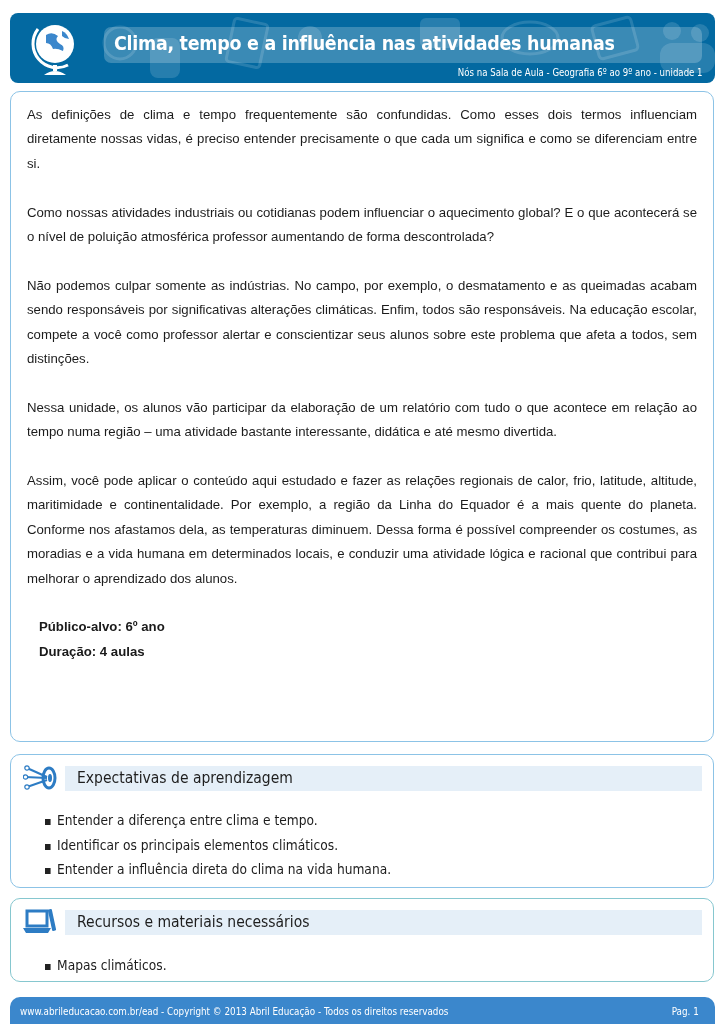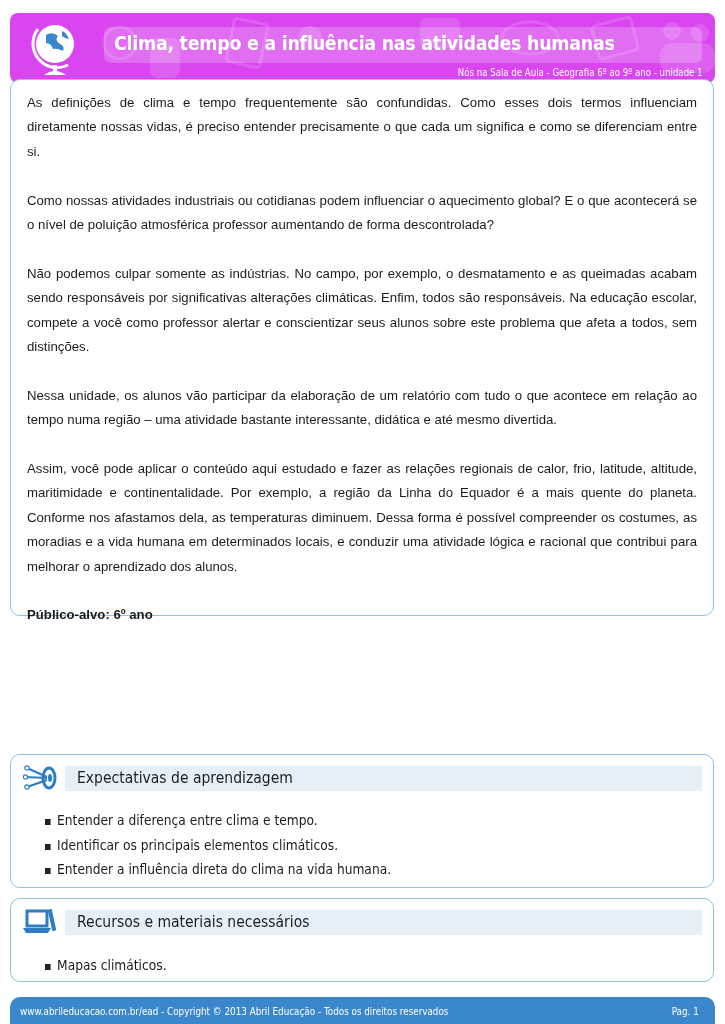--- a/index.html
+++ b/index.html
@@ -2,21 +2,21 @@
 <html><head>
 <meta charset="utf-8">
 <style>
   * { box-sizing: border-box; margin: 0; padding: 0; }
   html, body { width: 725px; height: 1024px; background: #ffffff; overflow: hidden; }
   body { position: relative; font-family: "Liberation Sans", "DejaVu Sans", sans-serif; color: #1a1a1a; }
 
   
   .header {
     position: absolute; left: 10px; top: 13px; width: 705px; height: 70px;
-    background: #d946ef; border-radius: 8px; overflow: hidden;
+    background: #0369a1; border-radius: 8px; overflow: hidden;
   }
   .header .bgdeco { position: absolute; inset: 0; opacity: 0.14; }
   .globe { position: absolute; left: 14px; top: 4px; width: 60px; height: 62px; }
   .title-bar {
     position: absolute; left: 94px; top: 14px; width: 598px; height: 36px;
     background: rgba(255,255,255,0.22); border-radius: 7px;
   }
   .title {
     position: absolute; left: 10px; top: 5px; font-size: 19px; font-weight: bold;
     color: #ffffff; font-family: "DejaVu Sans", sans-serif; letter-spacing: -0.3px;
@@ -26,27 +26,27 @@
     position: absolute; right: 12px; top: 54px; font-size: 10px; color: #ffffff;
     font-family: "DejaVu Sans", sans-serif; transform: scaleX(0.86); transform-origin: right center;
     white-space: nowrap;
   }
 
   
   .box {
     position: absolute; left: 10px; width: 704px; border: 1px solid #8cc3e6;
     border-radius: 10px; background: #fff;
   }
-  .intro { top: 79px; height: 537px; padding: 11px 16px 0 16px; }
+  .intro { top: 91px; height: 651px; padding: 11px 16px 0 16px; }
   .intro p {
     font-size: 13.2px; line-height: 24.4px; text-align: justify; color: #1c1c1c;
     font-family: "Liberation Sans", sans-serif; margin-bottom: 24.4px;
   }
   .intro .meta { font-weight: bold; font-size: 13.2px; line-height: 24.4px; }
-  .intro .meta-wrap { margin-top: 0; }
+  .intro .meta-wrap { margin-top: 0; margin-left: 12px; }
 
   .expect { top: 754px; height: 134px; }
   .resources { top: 898px; height: 84px; border-color: #86c7cf; }
 
   .sec-icon { position: absolute; left: 12px; top: 8px; width: 34px; height: 28px; }
   .sec-head {
     position: absolute; left: 54px; top: 11px; width: 637px; height: 25px;
     background: #e5eff8; border-radius: 0;
   }
   .sec-title {
@@ -110,20 +110,21 @@
 </div>
 
 <div class="box intro">
   <p>As definições de clima e tempo frequentemente são confundidas. Como esses dois termos influenciam diretamente nossas vidas, é preciso entender precisamente o que cada um significa e como se diferenciam entre si.</p>
   <p>Como nossas atividades industriais ou cotidianas podem influenciar o aquecimento global? E o que acontecerá se o nível de poluição atmosférica professor aumentando de forma descontrolada?</p>
   <p>Não podemos culpar somente as indústrias. No campo, por exemplo, o desmatamento e as queimadas acabam sendo responsáveis por significativas alterações climáticas. Enfim, todos são responsáveis. Na educação escolar, compete a você como professor alertar e conscientizar seus alunos sobre este problema que afeta a todos, sem distinções.</p>
   <p>Nessa unidade, os alunos vão participar da elaboração de um relatório com tudo o que acontece em relação ao tempo numa região – uma atividade bastante interessante, didática e até mesmo divertida.</p>
   <p>Assim, você pode aplicar o conteúdo aqui estudado e fazer as relações regionais de calor, frio, latitude, altitude, maritimidade e continentalidade. Por exemplo, a região da Linha do Equador é a mais quente do planeta. Conforme nos afastamos dela, as temperaturas diminuem. Dessa forma é possível compreender os costumes, as moradias e a vida humana em determinados locais, e conduzir uma atividade lógica e racional que contribui para melhorar o aprendizado dos alunos.</p>
   <div class="meta-wrap">
     <div class="meta">Público-alvo: 6º ano</div>
+    <div class="meta">Duração: 4 aulas</div>
   </div>
 </div>
 
 <div class="box expect">
   <svg class="sec-icon" viewBox="0 0 34 28">
     <ellipse cx="26" cy="15" rx="6" ry="10" fill="none" stroke="#2d7cc4" stroke-width="3"></ellipse>
     <ellipse cx="27" cy="15" rx="2" ry="4" fill="#2d7cc4"></ellipse>
     <line x1="4" y1="5" x2="24" y2="14" stroke="#2d7cc4" stroke-width="2"></line>
     <line x1="2" y1="14" x2="24" y2="15" stroke="#2d7cc4" stroke-width="2"></line>
     <line x1="4" y1="24" x2="24" y2="17" stroke="#2d7cc4" stroke-width="2"></line>

